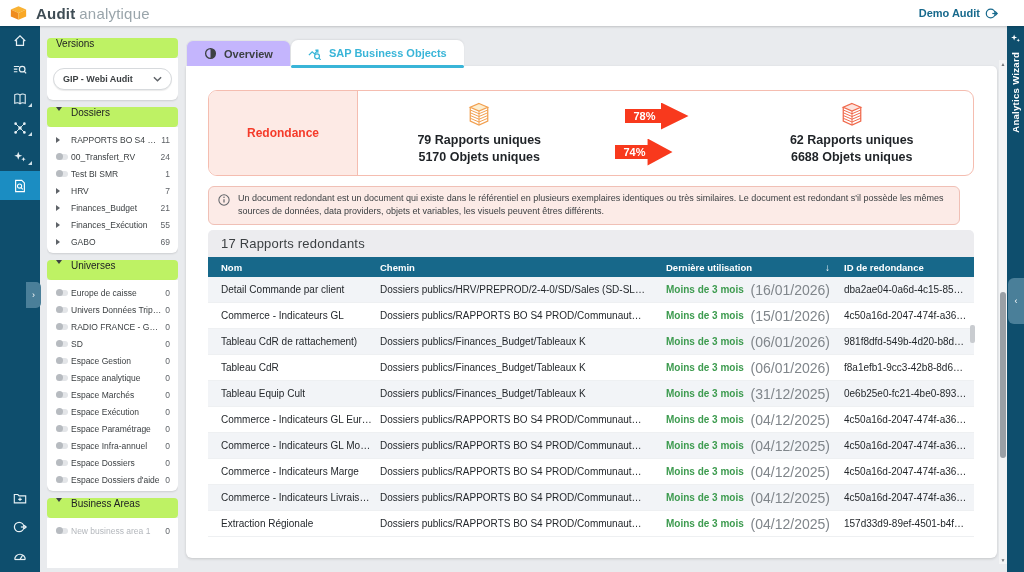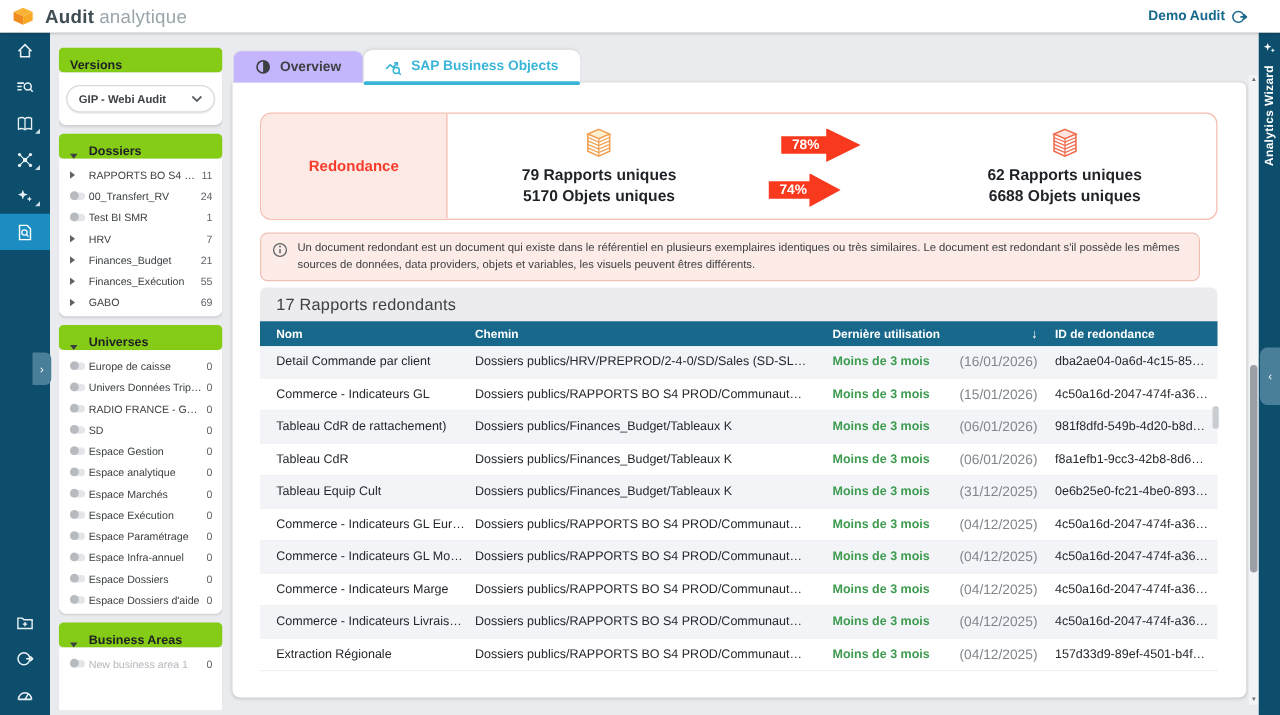--- a/index.html
+++ b/index.html
@@ -23,22 +23,22 @@
   .rail-item svg { display:block; }
   .corner { position:absolute; right:8px; bottom:6px; width:0; height:0;
             border-left:4px solid transparent; border-bottom:4px solid #cfe0e8; }
   .rail-bottom { position:absolute; bottom:2px; left:0; width:40px; }
   .rail-expand { position:absolute; left:26px; top:256px; width:15px; height:26px; background:#4a7f99;
                  border-radius:0 5px 5px 0; display:flex; align-items:center; justify-content:center;
                  color:#fff; font-size:9px; cursor:pointer; }
 
   
   .sidebar { position:absolute; left:47px; top:38px; width:131px; height:530px; overflow:hidden; z-index:10; }
-  .sec-header { background:#84cc16; border-radius:4px; height:20px; display:flex; align-items:flex-end;
-                gap:9px; padding:0 9px; font-size:10px; font-weight:700; color:#202124; margin-top:7px; }
+  .sec-header { background:#bef264; border-radius:4px; height:20px; display:flex; align-items:flex-start;
+                gap:9px; padding:0 9px; font-size:10px; font-weight:400; color:#202124; margin-top:7px; }
   .caret-down { width:0; height:0; border-top:4px solid #3c4043; border-left:3.5px solid transparent;
                 border-right:3.5px solid transparent; }
   .sec-card { background:#fff; border-radius:0 0 6px 6px; box-shadow:0 1px 2px rgba(0,0,0,.12); padding:4px 0 3px; }
   .versions-card .select { margin:6px 6px 7px; border:1px solid #d7dadd; border-radius:13px; height:22px;
                 display:flex; align-items:center; justify-content:space-between; padding:0 9px;
                 font-size:9px; font-weight:700; color:#3c4043; box-shadow:0 1px 1px rgba(0,0,0,.08); cursor:pointer; background:#fff;}
   .s-item { display:flex; align-items:center; height:17px; padding:0 8px 0 9px; font-size:8.5px; color:#3c4043; cursor:pointer; }
   .s-item .lead { width:15px; display:flex; align-items:center; }
   .tri-right { width:0; height:0; border-left:4px solid #5f6368; border-top:3px solid transparent; border-bottom:3px solid transparent; }
   .toggle-pill { width:12px; height:6px; background:#e3e5e8; border-radius:3px; position:relative; }
@@ -89,21 +89,21 @@
            font-size:9.5px; font-weight:700; }
   .trow { display:flex; align-items:center; height:26px; font-size:10px; color:#24282c;
           border-bottom:1px solid #eef0f2; background:#fff; cursor:pointer; }
   .trow:nth-child(even) { background:#f2f4f7; }
   .c-name  { width:172px; padding:0 8px 0 13px; white-space:nowrap; overflow:hidden; text-overflow:ellipsis; }
   .c-path  { width:276px; padding-right:10px; white-space:nowrap; overflow:hidden; text-overflow:ellipsis; }
   .c-usage { width:188px; display:flex; align-items:center; justify-content:space-between; padding:0 14px 0 10px; }
   .c-id    { width:130px; padding-right:6px; white-space:nowrap; overflow:hidden; text-overflow:ellipsis; }
   .thead .c-usage { position:relative; }
   .usage-green { color:#3d9b4f; font-weight:700; }
-  .usage-date { color:#80868b; font-size:11px; }
+  .usage-date { color:#80868b; font-size:14px; }
   .sort-arrow { font-size:10px; font-weight:400; }
   .inner-scroll { position:absolute; right:-1px; top:48px; width:5px; height:18px; background:#c9ccd0; border-radius:2px; }
 
   
   .scrollbar { position:absolute; left:999px; top:60px; width:8px; height:504px; background:#f3f4f5; z-index:15; }
   .scrollbar .arr { position:absolute; left:0; width:8px; font-size:5px; color:#707478; text-align:center; cursor:pointer; }
   .scrollbar .thumb { position:absolute; left:1px; top:232px; width:6px; height:166px; background:#9aa0a6;
                       border-radius:3px; cursor:pointer; }
 
   

